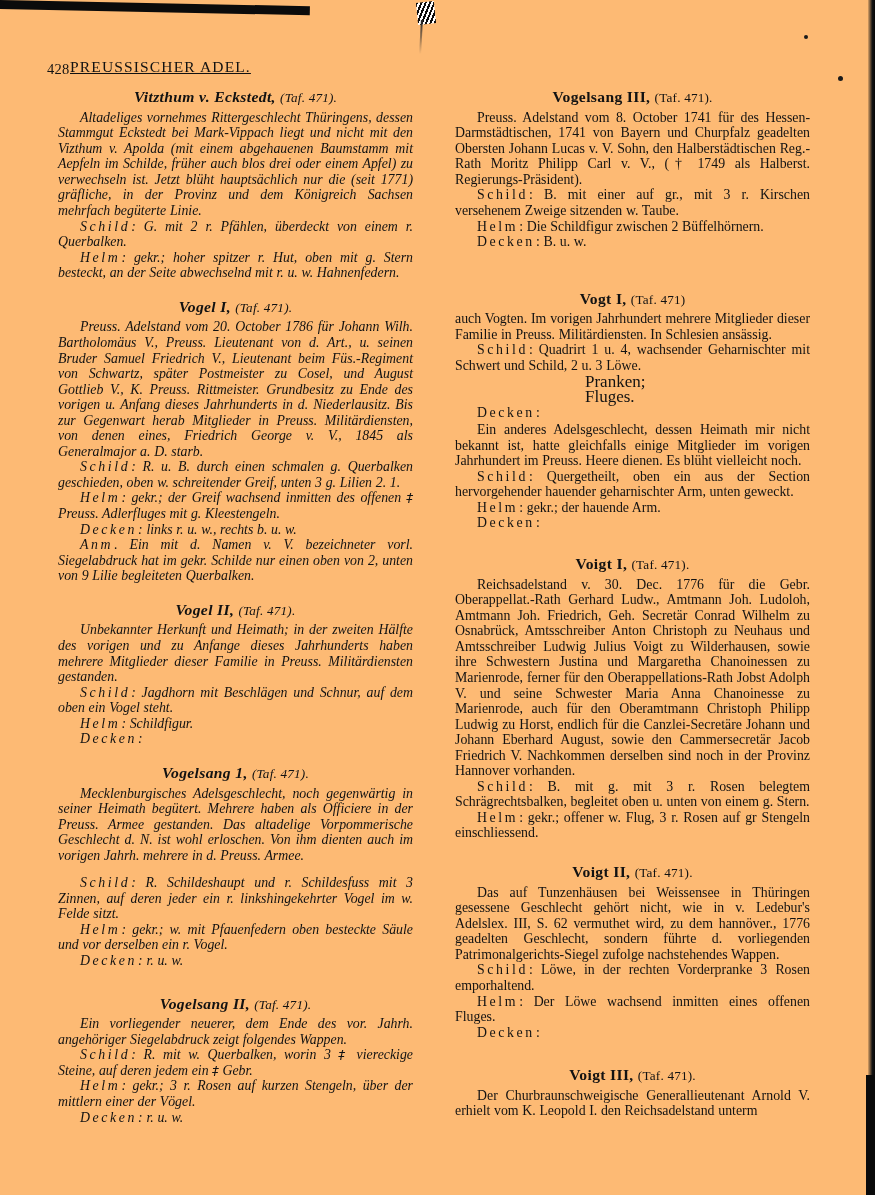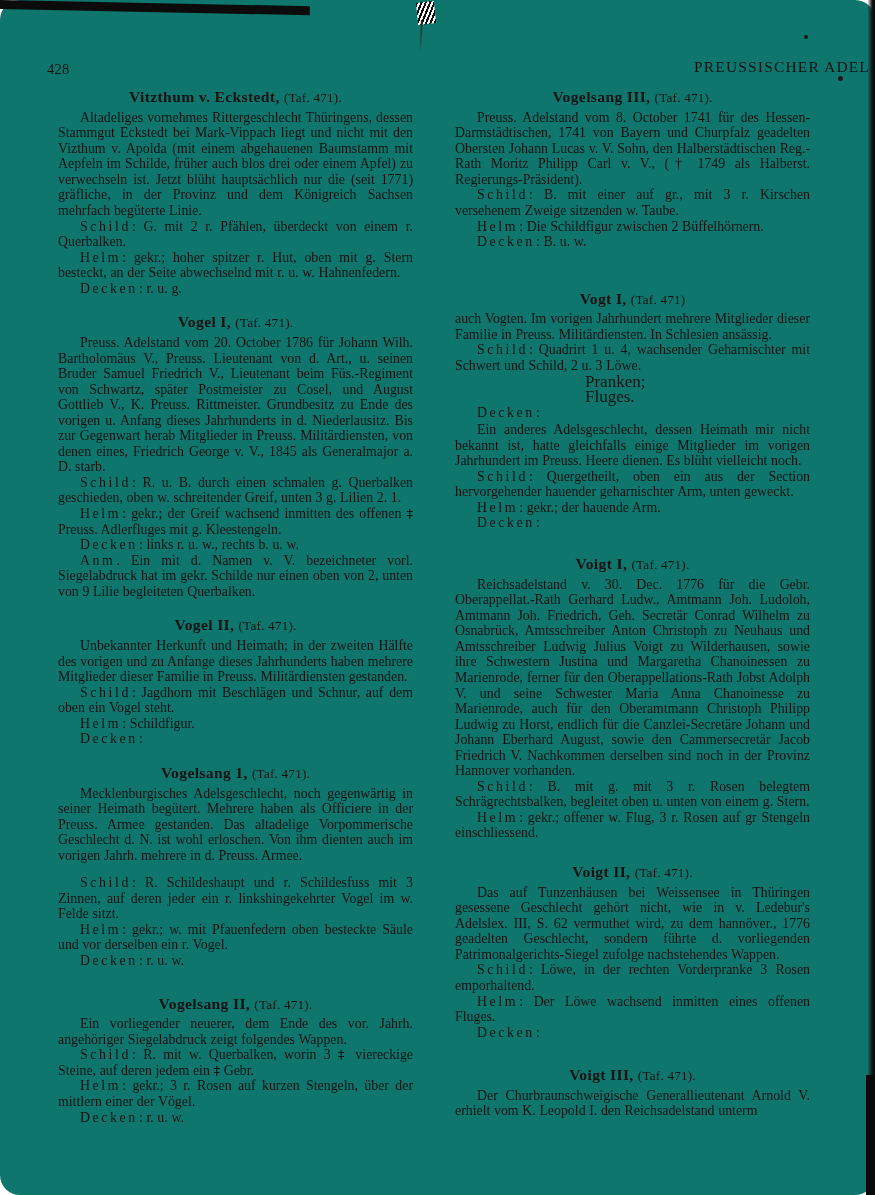--- a/index.html
+++ b/index.html
@@ -13,22 +13,21 @@
     position: relative;
     overflow: hidden;
     font-family: "Liberation Serif", "DejaVu Serif", serif;
     color: #121212;
   }
 
   
   #page {
     position: absolute;
     inset: 0;
-    background: #0f766e;
-    border-radius: 20px;
+    background: #fdba74;
   }
   
   .artifact { position: absolute; background: #0b0b0b; }
   #edge-top-left {
     left: 0; top: 0; width: 310px; height: 9px;
     transform-origin: left top;
     transform: rotate(1.15deg);
   }
   #edge-right {
     right: 0; top: 0; width: 7px; height: 1195px;
@@ -61,39 +60,40 @@
   }
   #folio {
     position: absolute;
     left: 47px; top: 3px;
     font-size: 14.5px;
     letter-spacing: .3px;
   }
   #running-head {
     position: absolute;
     left: 0; right: 0; top: 0;
-    text-align: right;
+    text-align: left;
     font-size: 15.5px;
     letter-spacing: 1.15px;
     padding-left: 70px;
+    text-decoration: underline;
   }
 
   
   #columns {
     position: absolute;
     left: 0; top: 88px;
     width: 875px;
     height: 1030px;
   }
   .column {
     position: absolute;
     top: 0;
     width: 355px;
   }
-  #col-left  { left: 58px; }
+  #col-left  { left: 58px; font-style: italic; }
   #col-right { left: 455px; }
 
   .entry { margin: 0 0 2px 0; }
 
   .entry-heading {
     text-align: center;
     font-weight: bold;
     font-size: 15.6px;
     letter-spacing: .35px;
     margin: 17px 0 3px 0;
@@ -165,21 +165,20 @@
     <div class="column" id="col-left">
 
       <div class="entry">
         <div class="entry-heading">
           <span>Vitzthum v. Eckstedt,</span>
           <span class="taf">(Taf. 471).</span>
         </div>
         <p class="para">Altadeliges vornehmes Rittergeschlecht Thüringens, dessen Stammgut Eckstedt bei Mark-Vippach liegt und nicht mit den Vizthum v. Apolda (mit einem abgehauenen Baumstamm mit Aepfeln im Schilde, früher auch blos drei oder einem Apfel) zu verwechseln ist. Jetzt blüht hauptsächlich nur die (seit 1771) gräfliche, in der Provinz und dem Königreich Sachsen mehrfach begüterte Linie.</p>
         <p class="para blazon"><span class="lbl">Schild</span><span class="lbl-colon">:</span> <span>G. mit 2 r. Pfählen, überdeckt von einem r. Querbalken.</span></p>
         <p class="para blazon"><span class="lbl">Helm</span><span class="lbl-colon">:</span> <span>gekr.; hoher spitzer r. Hut, oben mit g. Stern besteckt, an der Seite abwechselnd mit r. u. w. Hahnenfedern.</span></p>
-        <p class="para blazon"><span class="lbl">Decken</span><span class="lbl-colon">:</span> <span>r. u. g.</span></p>
       </div>
 
       <div class="entry">
         <div class="entry-heading">
           <span>Vogel I,</span>
           <span class="taf">(Taf. 471).</span>
         </div>
         <p class="para">Preuss. Adelstand vom 20. October 1786 für Johann Wilh. Bartholomäus V., Preuss. Lieutenant von d. Art., u. seinen Bruder Samuel Friedrich V., Lieutenant beim Füs.-Regiment von Schwartz, später Postmeister zu Cosel, und August Gottlieb V., K. Preuss. Rittmeister. Grundbesitz zu Ende des vorigen u. Anfang dieses Jahrhunderts in d. Niederlausitz. Bis zur Gegenwart herab Mitglieder in Preuss. Militärdiensten, von denen eines, Friedrich George v. V., 1845 als Generalmajor a. D. starb.</p>
         <p class="para blazon"><span class="lbl">Schild</span><span class="lbl-colon">:</span> <span>R. u. B. durch einen schmalen g. Querbalken geschieden, oben w. schreitender Greif, unten 3 g. Lilien 2. 1.</span></p>
         <p class="para blazon"><span class="lbl">Helm</span><span class="lbl-colon">:</span> <span>gekr.; der Greif wachsend inmitten des offenen </span><span class="blackmark">‡</span><span> Preuss. Adlerfluges mit g. Kleestengeln.</span></p>

